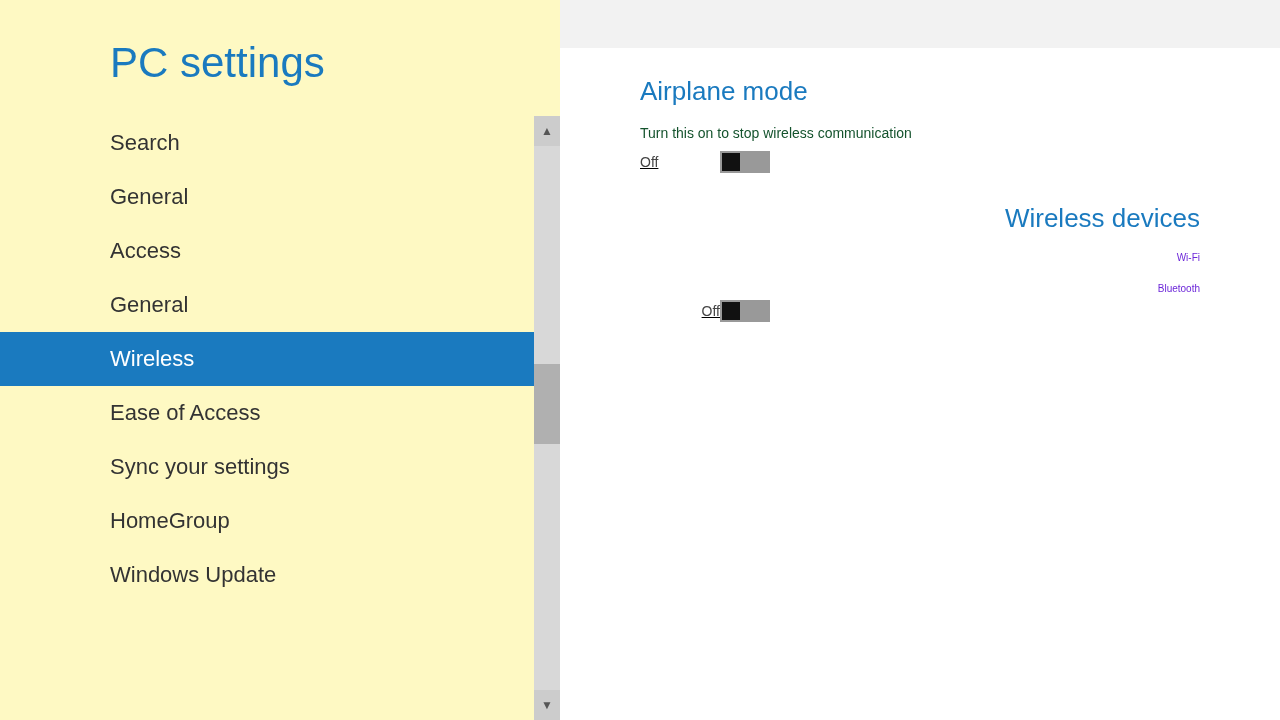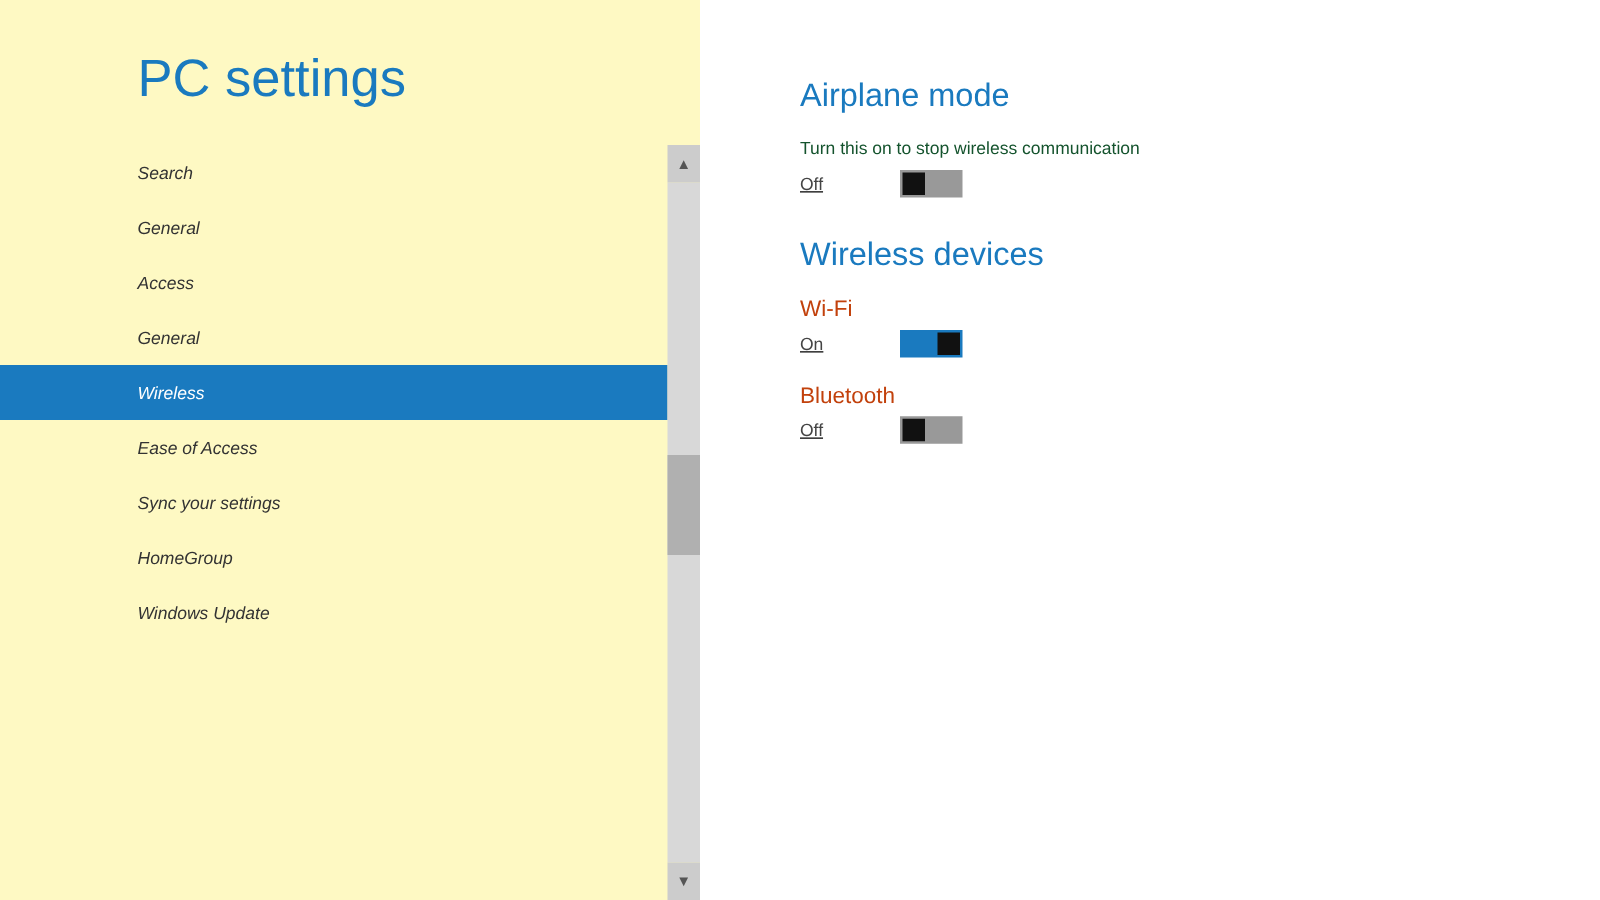--- a/index.html
+++ b/index.html
@@ -90,40 +90,40 @@
       background: #b0b0b0;
     }
 
     .nav-list {
       list-style: none;
       padding-right: 26px;
     }
 
     .nav-item {
       padding: 14px 0 14px 110px;
-      font-size: 14px;
+      font-size: 22px;
       font-weight: 300;
       color: #333;
       cursor: pointer;
       white-space: nowrap;
-      font-style: italic;
     }
 
     .nav-item.active {
       background: #1a7abf;
       color: #ffffff;
       font-weight: 400;
     }
 
     
     .content {
       flex: 1;
       background: #ffffff;
-      padding: 61px 80px;
+      padding: 28px 80px;
       overflow-y: auto;
+      margin-top: 48px;
     }
 
     .section-title {
       font-size: 26px;
       font-weight: 300;
       color: #1a7abf;
       margin-bottom: 18px;
     }
 
     .setting-description {
@@ -187,30 +187,31 @@
     .toggle-thumb-right {
       right: 2px;
     }
 
     .section-divider {
       margin-bottom: 30px;
     }
 
     .wireless-section {
       margin-top: 30px;
+      text-align: right;
     }
 
     .wifi-section,
     .bluetooth-section {
       margin-bottom: 20px;
     }
 
     .device-label {
-      font-size: 18px;
-      color: #c2410c;
+      font-size: 10px;
+      color: #6d28d9;
       margin-bottom: 6px;
     }
   </style>
 </head>
 <body>
 
 <div class="sidebar">
   <div class="sidebar-title">PC settings</div>
 
   <div class="sidebar-nav">
@@ -271,28 +272,20 @@
         </div>
       </div>
     </div>
   </div>
 
   <div class="wireless-section">
     <div class="section-title">Wireless devices</div>
 
     <div class="wifi-section">
       <div class="device-label">Wi-Fi</div>
-      <div class="setting-row">
-        <div class="setting-label">On</div>
-        <div class="toggle">
-          <div class="toggle-track toggle-track-on">
-            <div class="toggle-thumb toggle-thumb-right"></div>
-          </div>
-        </div>
-      </div>
     </div>
 
     <div class="bluetooth-section">
       <div class="device-label">Bluetooth</div>
       <div class="setting-row">
         <div class="setting-label">Off</div>
         <div class="toggle">
           <div class="toggle-track toggle-track-off">
             <div class="toggle-thumb toggle-thumb-left"></div>
           </div>

